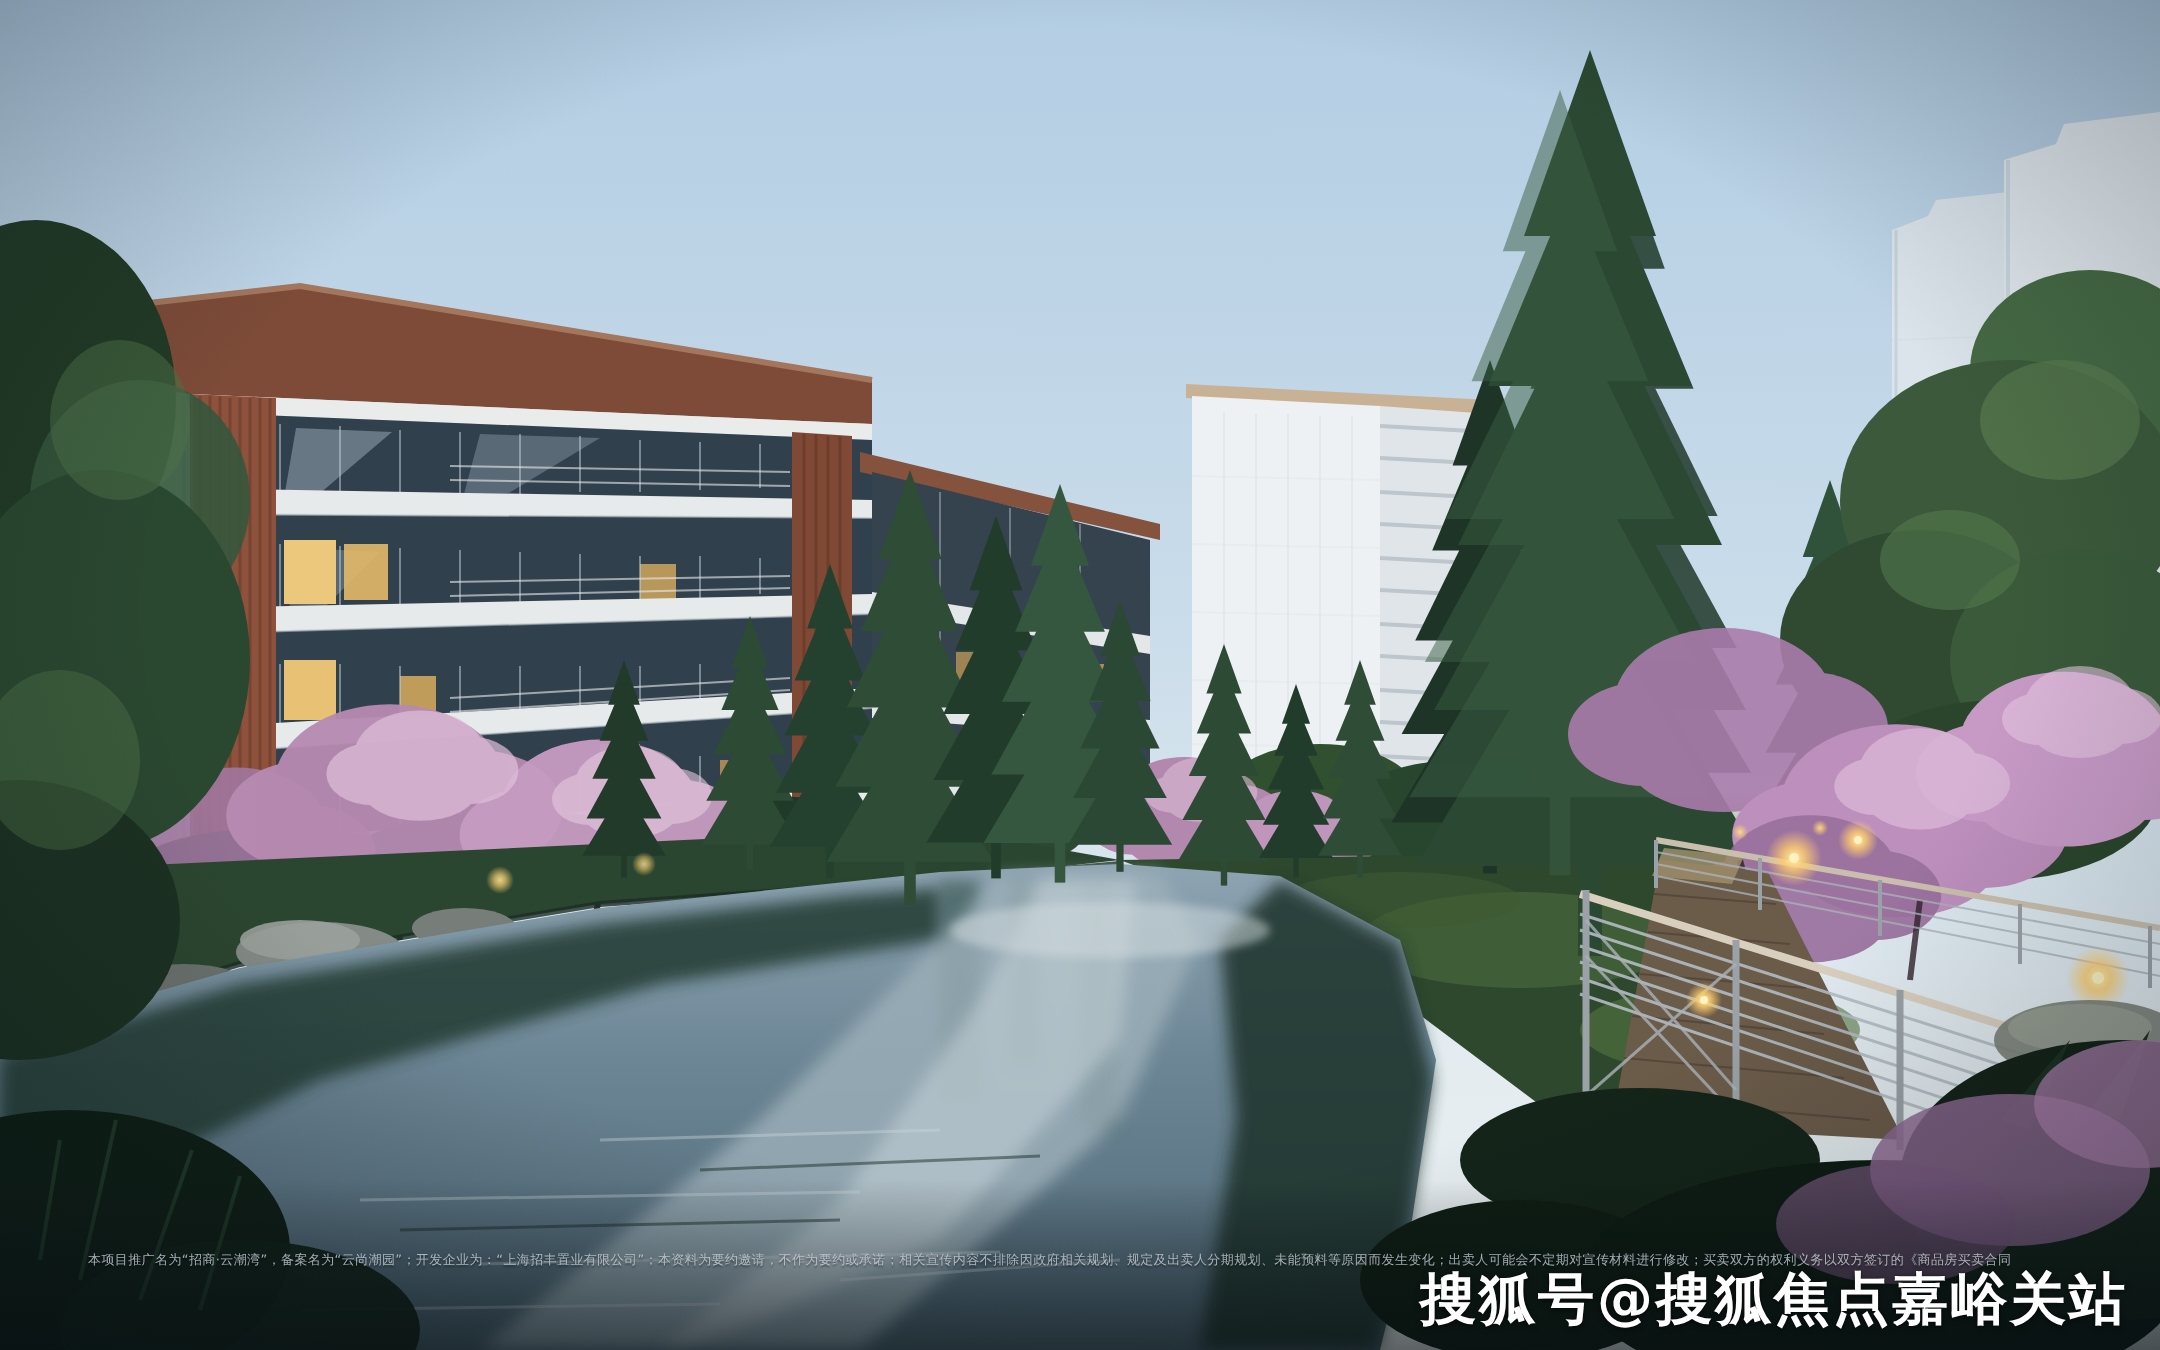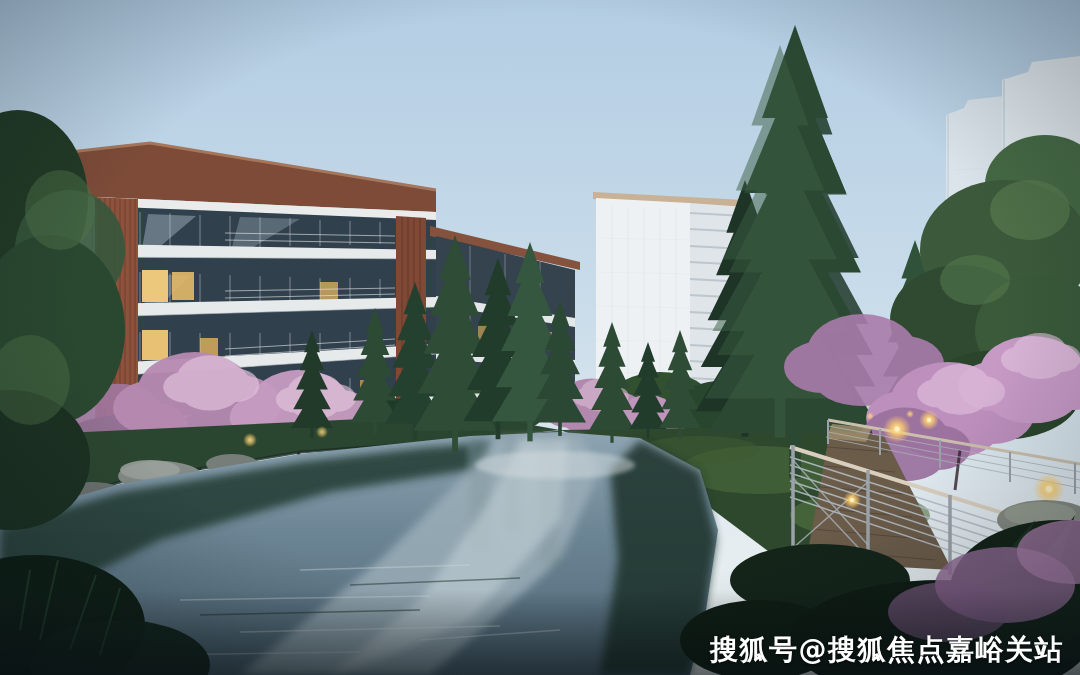--- a/index.html
+++ b/index.html
@@ -484,15 +484,16 @@
       <line x1="100" y1="655" x2="120" y2="588"></line>
           <line x1="20" y1="630" x2="30" y2="570"></line>
     </g>
   </g>
 
   <rect x="0" y="590" width="1080" height="85" fill="url(#bottomFade)"></rect>
   <rect x="0" y="0" width="1080" height="675" fill="url(#vig)"></rect>
 </svg>
 
   <div class="disclaimer">
+    <div>本项目推广名为“招商·云潮湾”，备案名为“云尚潮园”；开发企业为：“上海招丰置业有限公司”；本资料为要约邀请，不作为要约或承诺；相关宣传内容不排除因政府相关规划、规定及出卖人分期规划、未能预料等原因而发生变化；出卖人可能会不定期对宣传材料进行修改；买卖双方的权利义务以双方签订的《商品房买卖合同</div>
   </div>
   <div class="watermark">搜狐号@搜狐焦点嘉峪关站</div>
 </div>
 
 </body></html>

